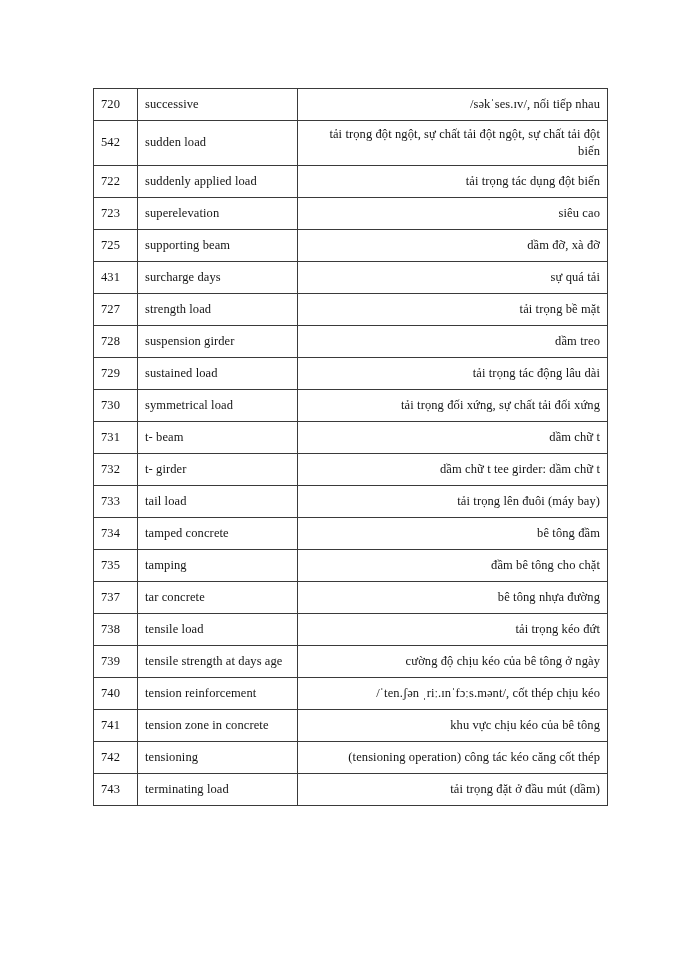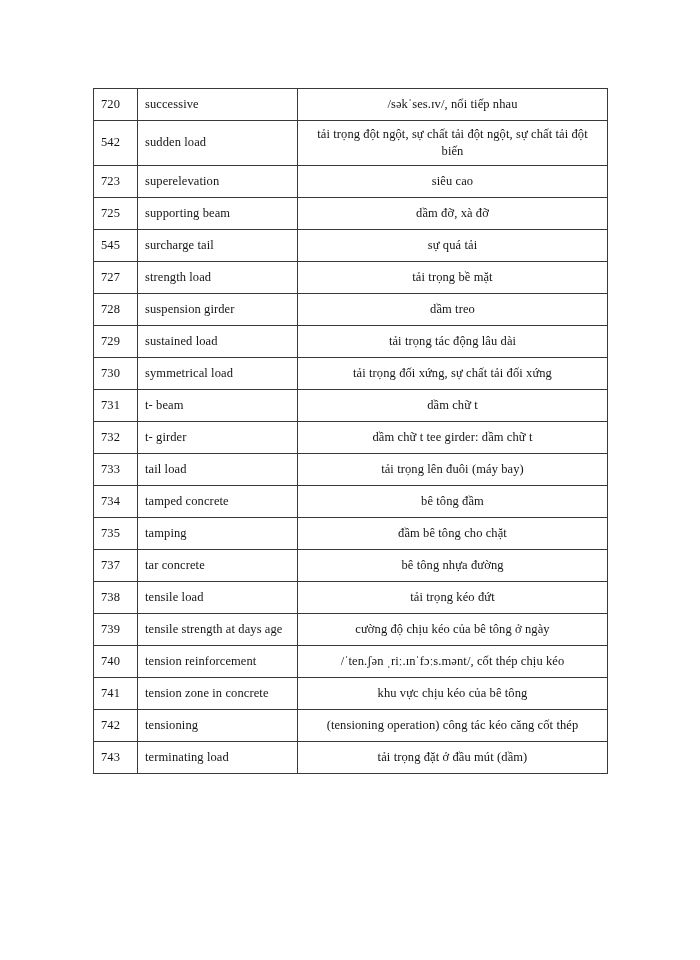--- a/index.html
+++ b/index.html
@@ -52,21 +52,21 @@
     padding-left: 9px;
     white-space: nowrap;
   }
 
   td.cell-term {
     text-align: left;
     padding-left: 8px;
   }
 
   td.cell-def {
-    text-align: center;
+    text-align: right;
     padding-left: 8px;
   }
 
   
   #glossary-table td {
     color: #141414;
   }
 </style>
 </head>
 <body>
@@ -84,32 +84,37 @@
           <td class="cell-num">720</td>
           <td class="cell-term">successive</td>
           <td class="cell-def">/səkˈses.ɪv/, nối tiếp nhau</td>
         </tr>
         <tr>
           <td class="cell-num">542</td>
           <td class="cell-term">sudden load</td>
           <td class="cell-def">tải trọng đột ngột, sự chất tải đột ngột, sự chất tải đột biến</td>
         </tr>
         <tr>
+          <td class="cell-num">722</td>
+          <td class="cell-term">suddenly applied load</td>
+          <td class="cell-def">tải trọng tác dụng đột biến</td>
+        </tr>
+        <tr>
           <td class="cell-num">723</td>
           <td class="cell-term">superelevation</td>
           <td class="cell-def">siêu cao</td>
         </tr>
         <tr>
           <td class="cell-num">725</td>
           <td class="cell-term">supporting beam</td>
           <td class="cell-def">dầm đỡ, xà đỡ</td>
         </tr>
         <tr>
-          <td class="cell-num">545</td>
-          <td class="cell-term">surcharge tail</td>
+          <td class="cell-num">431</td>
+          <td class="cell-term">surcharge days</td>
           <td class="cell-def">sự quá tải</td>
         </tr>
         <tr>
           <td class="cell-num">727</td>
           <td class="cell-term">strength load</td>
           <td class="cell-def">tải trọng bề mặt</td>
         </tr>
         <tr>
           <td class="cell-num">728</td>
           <td class="cell-term">suspension girder</td>

